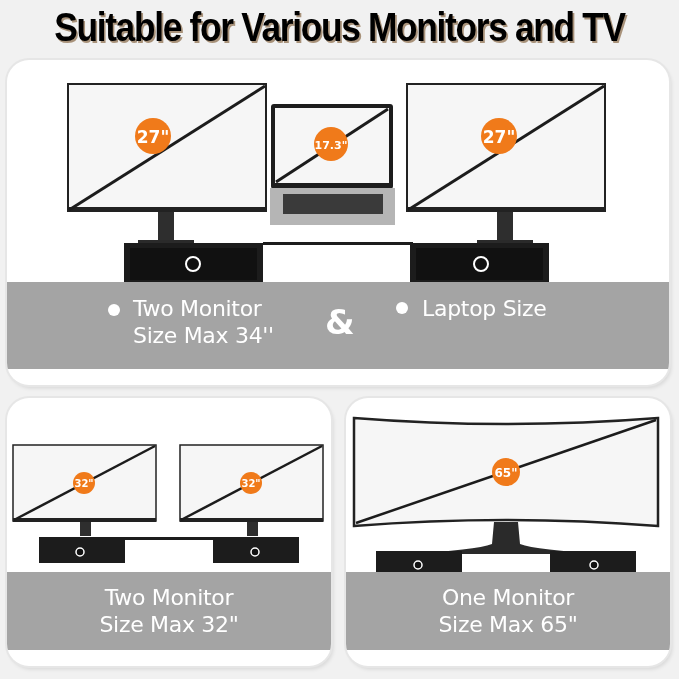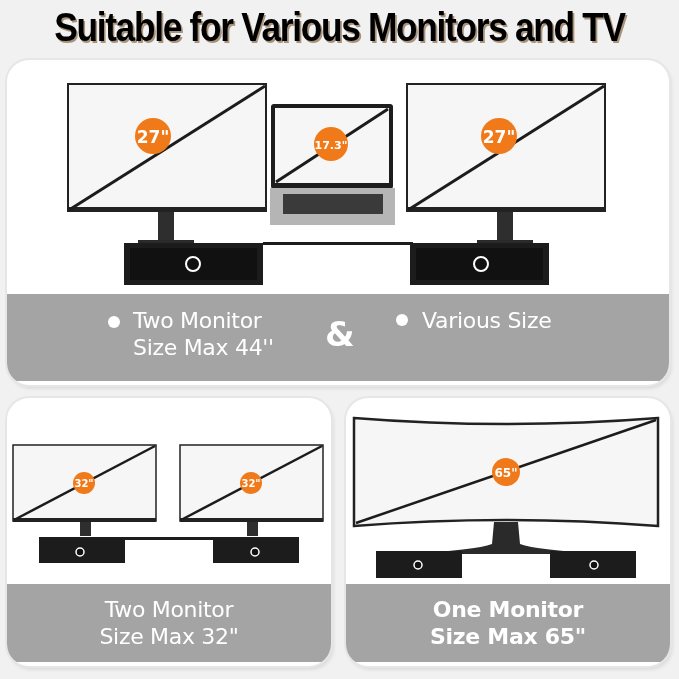--- a/index.html
+++ b/index.html
@@ -13,29 +13,29 @@
     transform: scaleX(0.86); transform-origin: center;
     text-shadow: 2px 2px 0 #a8927a;
   }
 
   .card {
     position: absolute; background: #fff; border-radius: 22px;
     box-shadow: 0 0 0 2px #e6e6e6, 2px 3px 4px rgba(0,0,0,0.12);
     overflow: hidden;
   }
   .card .band {
-    position: absolute; left: 0; right: 0; bottom: 4px; background: #a4a4a4;
+    position: absolute; left: 0; right: 0; bottom: 16px; background: #a4a4a4;
     color: #fff;
   }
   .card-top { left: 7px; top: 60px; width: 662px; height: 325px; }
   .card-top .band { height: 87px; }
   .card-bl { left: 7px; top: 398px; width: 324px; height: 268px; }
   .card-bl .band { height: 78px; }
   .card-br { left: 346px; top: 398px; width: 324px; height: 268px; }
-  .card-br .band { height: 78px; font-weight: bold; }
+  .card-br .band { height: 78px; }
 
   .band-text {
     position: absolute; font-size: 22px; line-height: 27px; color: #fff;
     font-family: "DejaVu Sans", sans-serif; letter-spacing: -0.3px;
   }
   .center-text { left: 0; right: 0; text-align: center; top: 12px; }
 
   .bullet {
     position: absolute; width: 12px; height: 12px; border-radius: 50%; background: #fff;
   }
@@ -86,26 +86,26 @@
       <rect x="409" y="188" width="127" height="32" fill="#111"></rect>
       <circle cx="474" cy="204" r="7" fill="#111" stroke="#fff" stroke-width="2"></circle>
       <circle cx="492" cy="76" r="18" fill="#f07a1a"></circle>
       <text x="492" y="83" text-anchor="middle" class="badge-text" font-size="17">27"</text>
     </g>
   </svg>
   <div class="band">
     <span class="bullet" style="left:101px; top:22px;"></span>
     <div class="band-text" style="left:126px; top:13px;">
       <div>Two Monitor</div>
-      <div>Size Max 44''</div>
+      <div>Size Max 34''</div>
     </div>
     <span class="amp" style="left:318px; top:20px;">&amp;</span>
     <span class="bullet" style="left:389px; top:20px;"></span>
     <div class="band-text" style="left:415px; top:13px;">
-      <div>Various Size</div>
+      <div>Laptop Size</div>
     </div>
   </div>
 </div>
 
 <div class="card card-bl">
   <svg width="324" height="190">
     <g>
       <rect x="6" y="47" width="143" height="76" fill="#f6f6f6" stroke="#222" stroke-width="1.5"></rect>
       <rect x="6" y="120" width="143" height="4" fill="#222"></rect>
       <line x1="7" y1="122" x2="148" y2="48" stroke="#1c1c1c" stroke-width="2.5"></line>

